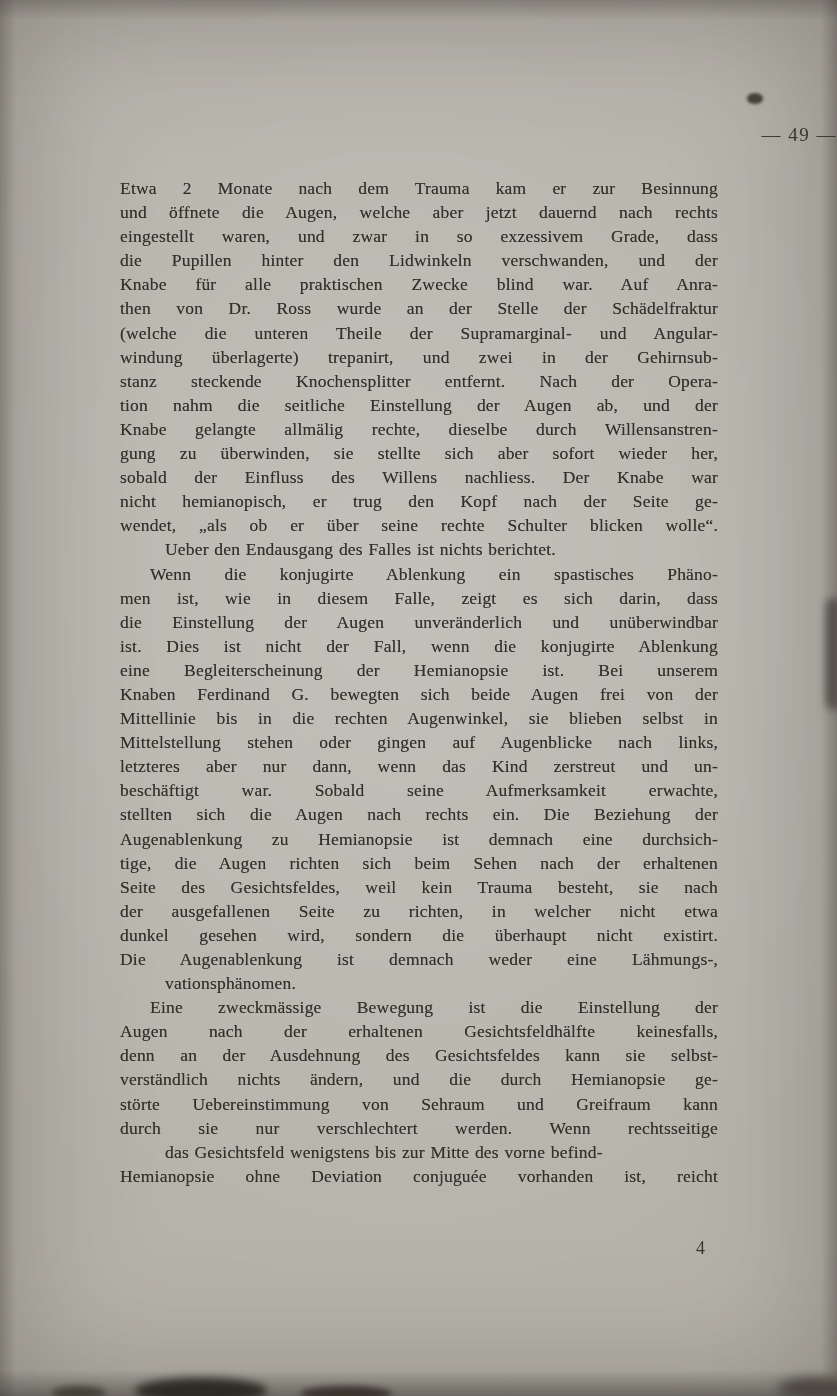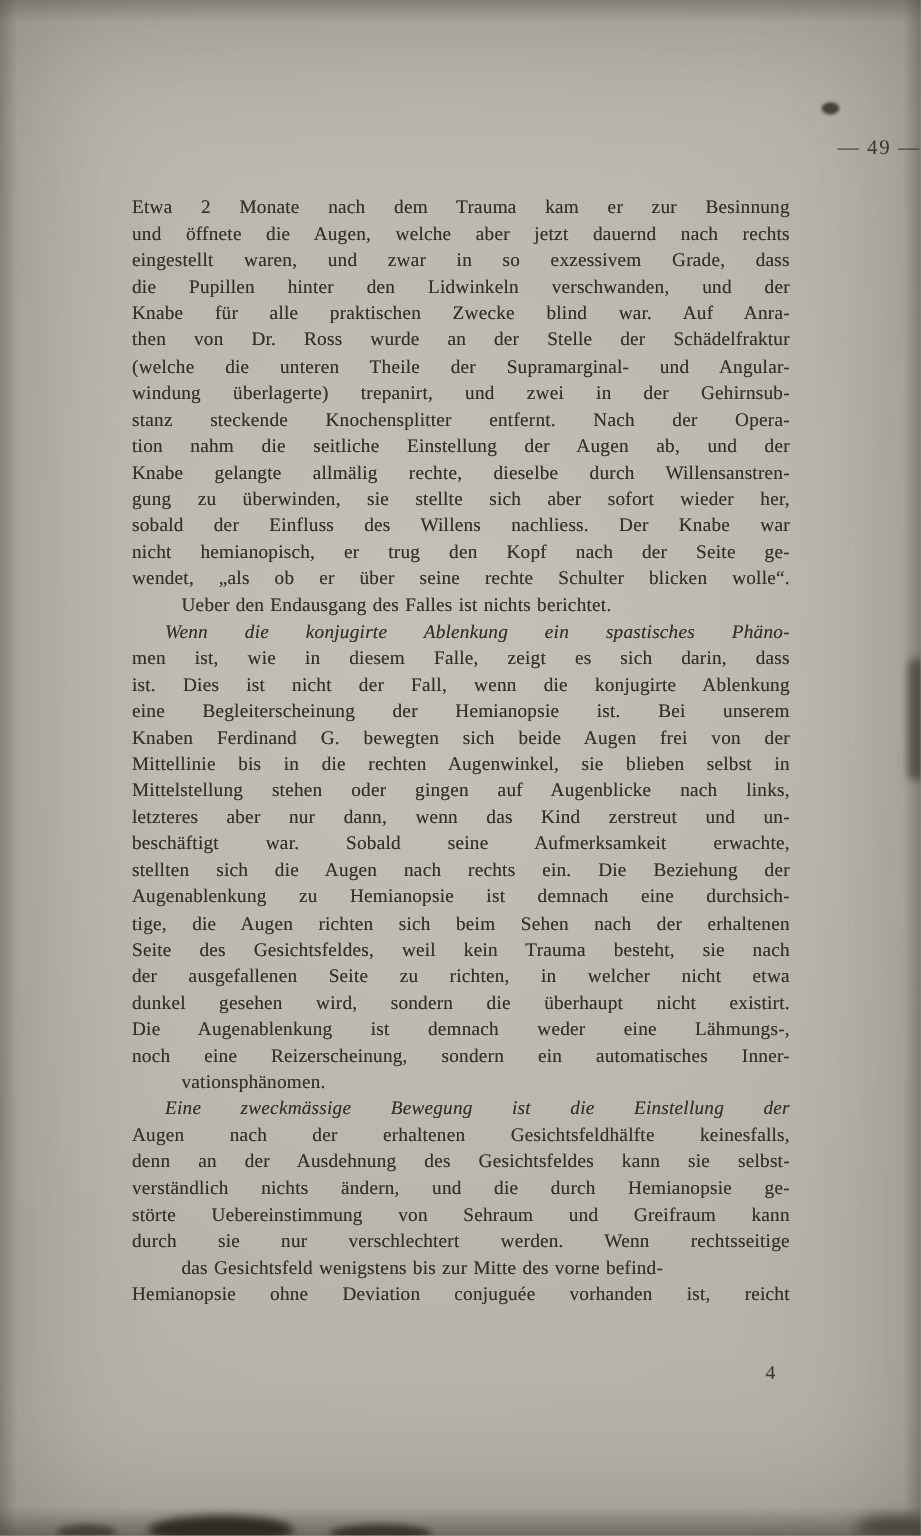--- a/index.html
+++ b/index.html
@@ -45,21 +45,21 @@
     word-spacing: 1px;
     text-shadow: 0 0 0.5px rgba(50,48,42,0.55);
   }
   .paragraph { margin: 0; }
   .line {
     text-align: justify;
     text-align-last: justify;
     white-space: normal;
   }
   .line.last { text-align-last: left; margin-left: 45px; }
-  .line.indent { text-indent: 30px; font-style: italic; }
+  .line.indent { text-indent: 30px; }
   .signature-mark {
     position: absolute;
     left: 696px;
     top: 1238px;
     font-size: 18px;
     color: #3a372f;
   }
   .artifact {
     position: absolute;
     pointer-events: none;
@@ -92,35 +92,35 @@
         <div class="line">Knabe gelangte allmälig rechte, dieselbe durch Willensanstren-</div>
         <div class="line">gung zu überwinden, sie stellte sich aber sofort wieder her,</div>
         <div class="line">sobald der Einfluss des Willens nachliess. Der Knabe war</div>
         <div class="line">nicht hemianopisch, er trug den Kopf nach der Seite ge-</div>
         <div class="line">wendet, „als ob er über seine rechte Schulter blicken wolle“.</div>
         <div class="line last">Ueber den Endausgang des Falles ist nichts berichtet.</div>
       </div>
       <div class="paragraph">
         <div class="line indent">Wenn die konjugirte Ablenkung ein spastisches Phäno-</div>
         <div class="line">men ist, wie in diesem Falle, zeigt es sich darin, dass</div>
+        <div class="line">die Einstellung der Augen unveränderlich und unüberwindbar</div>
         <div class="line">ist. Dies ist nicht der Fall, wenn die konjugirte Ablenkung</div>
         <div class="line">eine Begleiterscheinung der Hemianopsie ist. Bei unserem</div>
         <div class="line">Knaben Ferdinand G. bewegten sich beide Augen frei von der</div>
         <div class="line">Mittellinie bis in die rechten Augenwinkel, sie blieben selbst in</div>
         <div class="line">Mittelstellung stehen oder gingen auf Augenblicke nach links,</div>
         <div class="line">letzteres aber nur dann, wenn das Kind zerstreut und un-</div>
         <div class="line">beschäftigt war. Sobald seine Aufmerksamkeit erwachte,</div>
         <div class="line">stellten sich die Augen nach rechts ein. Die Beziehung der</div>
         <div class="line">Augenablenkung zu Hemianopsie ist demnach eine durchsich-</div>
         <div class="line">tige, die Augen richten sich beim Sehen nach der erhaltenen</div>
         <div class="line">Seite des Gesichtsfeldes, weil kein Trauma besteht, sie nach</div>
         <div class="line">der ausgefallenen Seite zu richten, in welcher nicht etwa</div>
         <div class="line">dunkel gesehen wird, sondern die überhaupt nicht existirt.</div>
         <div class="line">Die Augenablenkung ist demnach weder eine Lähmungs-,</div>
-        <div class="line">noch eine Reizerscheinung, sondern ein automatisches Inner-</div>
         <div class="line last">vationsphänomen.</div>
       </div>
       <div class="paragraph">
         <div class="line indent">Eine zweckmässige Bewegung ist die Einstellung der</div>
         <div class="line">Augen nach der erhaltenen Gesichtsfeldhälfte keinesfalls,</div>
         <div class="line">denn an der Ausdehnung des Gesichtsfeldes kann sie selbst-</div>
         <div class="line">verständlich nichts ändern, und die durch Hemianopsie ge-</div>
         <div class="line">störte Uebereinstimmung von Sehraum und Greifraum kann</div>
         <div class="line">durch sie nur verschlechtert werden. Wenn rechtsseitige</div>
         <div class="line last">das Gesichtsfeld wenigstens bis zur Mitte des vorne befind-</div>

